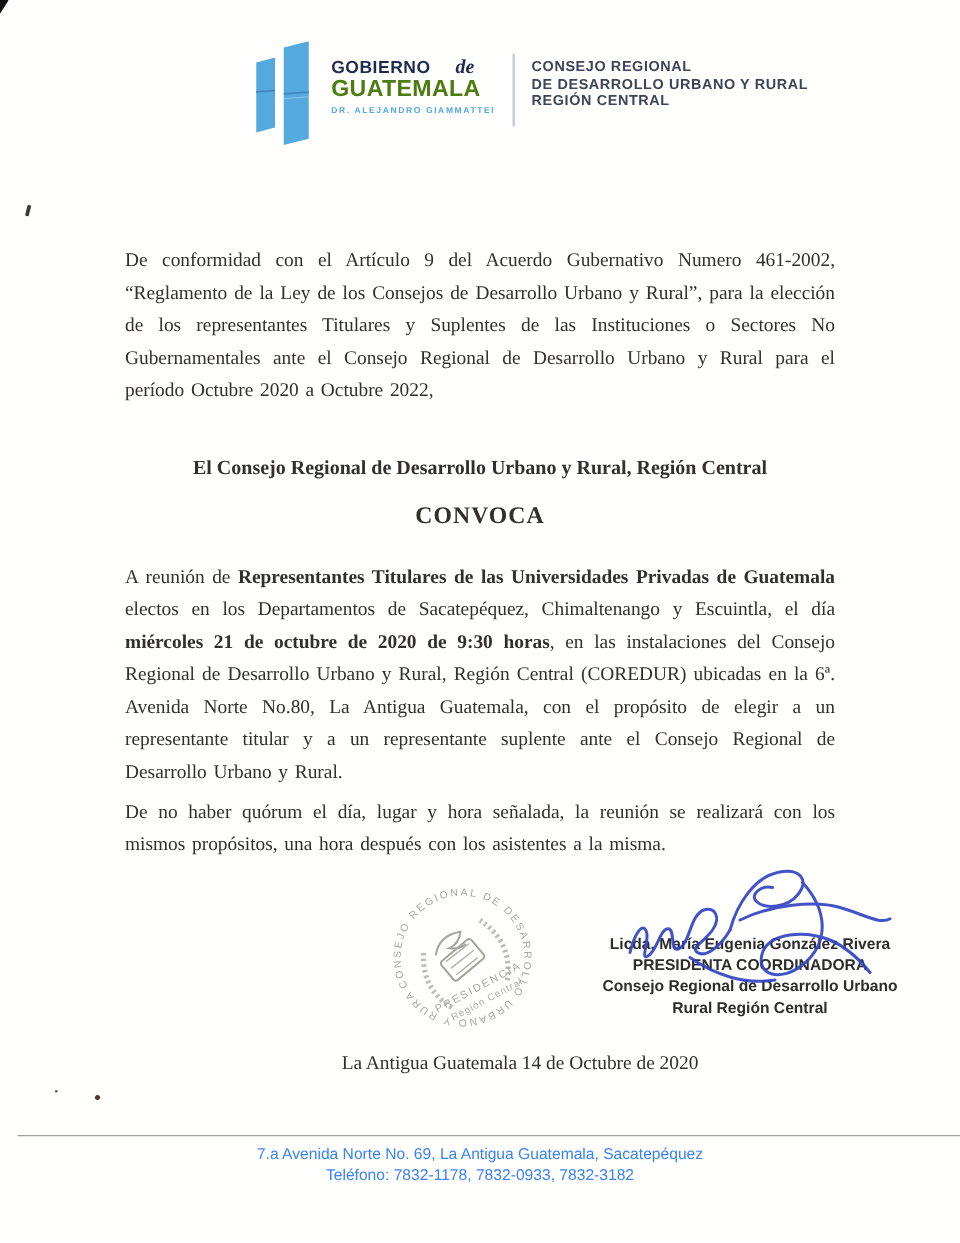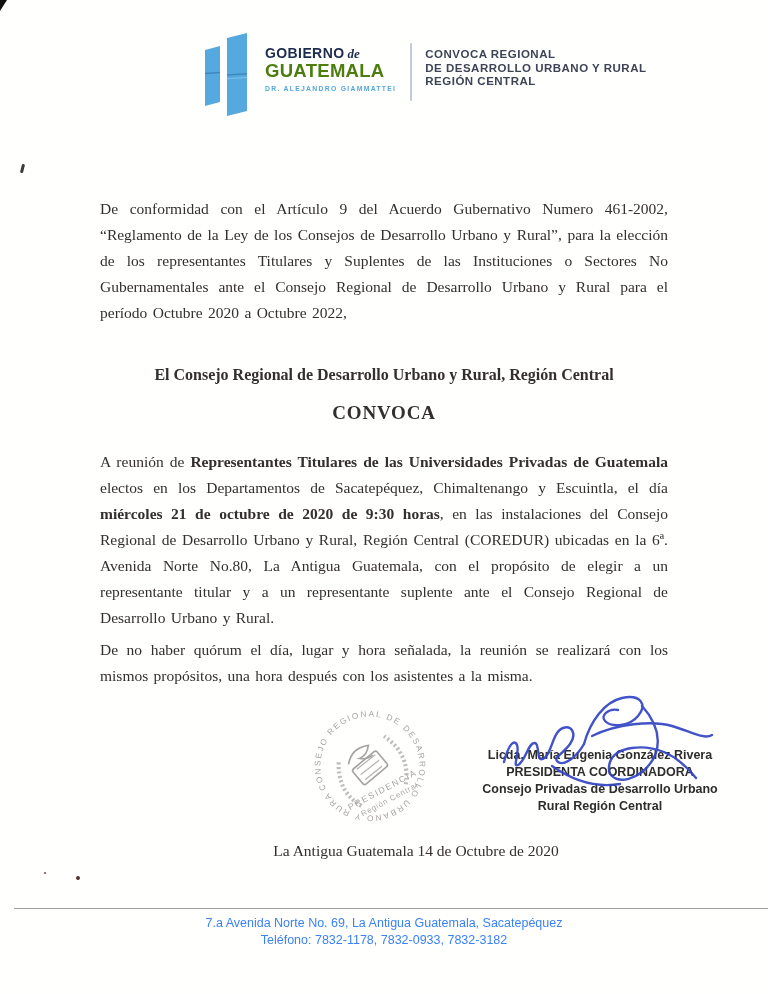--- a/index.html
+++ b/index.html
@@ -6,21 +6,21 @@
   .page{
     position:relative;width:768px;height:994px;margin:0 auto;
     background:#fffffe;overflow:hidden;
     font-family:"Liberation Serif",serif;color:#332f2c;
   }
   
   .header{position:absolute;top:33px;left:203px;display:flex;align-items:flex-start;}
   .logo-bars{width:46px;height:85px;flex:0 0 auto;}
   .wordmark{margin-left:16px;padding-top:13px;white-space:nowrap;}
   .wm-line1{font-family:"Liberation Sans",sans-serif;font-weight:900;font-size:14px;letter-spacing:.4px;color:#1d2b4e;line-height:15px;}
-  .wm-de{font-family:"Liberation Serif",serif;font-style:italic;font-weight:600;font-size:13px;letter-spacing:0;margin-left:3px;}
+  .wm-de{font-family:"Liberation Serif",serif;font-style:italic;font-weight:600;font-size:16px;letter-spacing:0;margin-left:20px;}
   .wm-line2{font-family:"Liberation Sans",sans-serif;font-weight:900;font-size:18.5px;letter-spacing:.3px;color:#4d7c0f;line-height:20px;}
   .wm-sub{font-family:"Liberation Sans",sans-serif;font-weight:700;font-size:6.8px;letter-spacing:1.3px;color:#54a8dc;margin-top:4px;}
   .header-divider{width:2px;height:58px;background:#c3ccd6;margin:10px 13px 0 14px;}
   .org-block{padding-top:15px;font-family:"Liberation Sans",sans-serif;font-weight:600;font-size:11.5px;line-height:13.5px;letter-spacing:.5px;color:#3d4455;white-space:nowrap;}
   
   .doc-title{position:absolute;top:130px;left:0;width:100%;text-align:center;font-weight:700;font-size:26px;letter-spacing:.5px;color:#1f1c19;}
   .para{position:absolute;left:100px;width:568px;font-size:15.5px;line-height:26px;text-align:justify;word-spacing:1.5px;}
   .para b{font-weight:700;}
   .center-line{position:absolute;left:0;width:100%;text-align:center;}
   .convener{top:366px;font-weight:700;font-size:16px;}
@@ -62,21 +62,21 @@
     </svg>
     <div class="wordmark">
       <div class="wm-line1">
         <span>GOBIERNO</span><span class="wm-de">de</span>
       </div>
       <div class="wm-line2">GUATEMALA</div>
       <div class="wm-sub">DR. ALEJANDRO GIAMMATTEI</div>
     </div>
     <div class="header-divider"></div>
     <div class="org-block">
-      <div>CONVOCA REGIONAL</div>
+      <div>CONSEJO REGIONAL</div>
       <div>DE DESARROLLO URBANO Y RURAL</div>
       <div>REGIÓN CENTRAL</div>
     </div>
   </div>
 
 
   <div class="para" style="top:196px;">De conformidad con el Artículo 9 del Acuerdo Gubernativo Numero 461-2002, “Reglamento de la Ley de los Consejos de Desarrollo Urbano y Rural”, para la elección de los representantes Titulares y Suplentes de las Instituciones o Sectores No Gubernamentales ante el Consejo Regional de Desarrollo Urbano y Rural para el período Octubre 2020 a Octubre 2022,</div>
 
   <div class="center-line convener">El Consejo Regional de Desarrollo Urbano y Rural, Región Central</div>
   <div class="center-line convoca">CONVOCA</div>
@@ -110,21 +110,21 @@
       <path d="M92,56 C98,34 112,14 130,10 C148,6 156,16 146,28 C138,38 120,40 113,33 C108,28 116,20 126,22"></path>
       <path d="M100,48 C124,36 160,32 180,38 C198,43 212,52 220,47"></path>
       <path d="M150,18 C170,40 172,66 150,84 C132,98 112,92 118,74 C124,58 152,56 172,64 C186,70 196,80 204,90"></path>
       <path d="M60,78 C80,92 104,100 128,96"></path>
     </g>
   </svg>
 
   <div class="sig-block">
     <div>Licda. María Eugenia González Rivera</div>
     <div>PRESIDENTA COORDINADORA</div>
-    <div>Consejo Privadas de Desarrollo Urbano</div>
+    <div>Consejo Regional de Desarrollo Urbano</div>
     <div>Rural Región Central</div>
   </div>
 
   <div class="center-line date-line">La Antigua Guatemala 14 de Octubre de 2020</div>
 
   <div class="footer-rule"></div>
   <div class="footer">
     <div>7.a Avenida Norte No. 69, La Antigua Guatemala, Sacatepéquez</div>
     <div>Teléfono: 7832-1178, 7832-0933, 7832-3182</div>
   </div>

